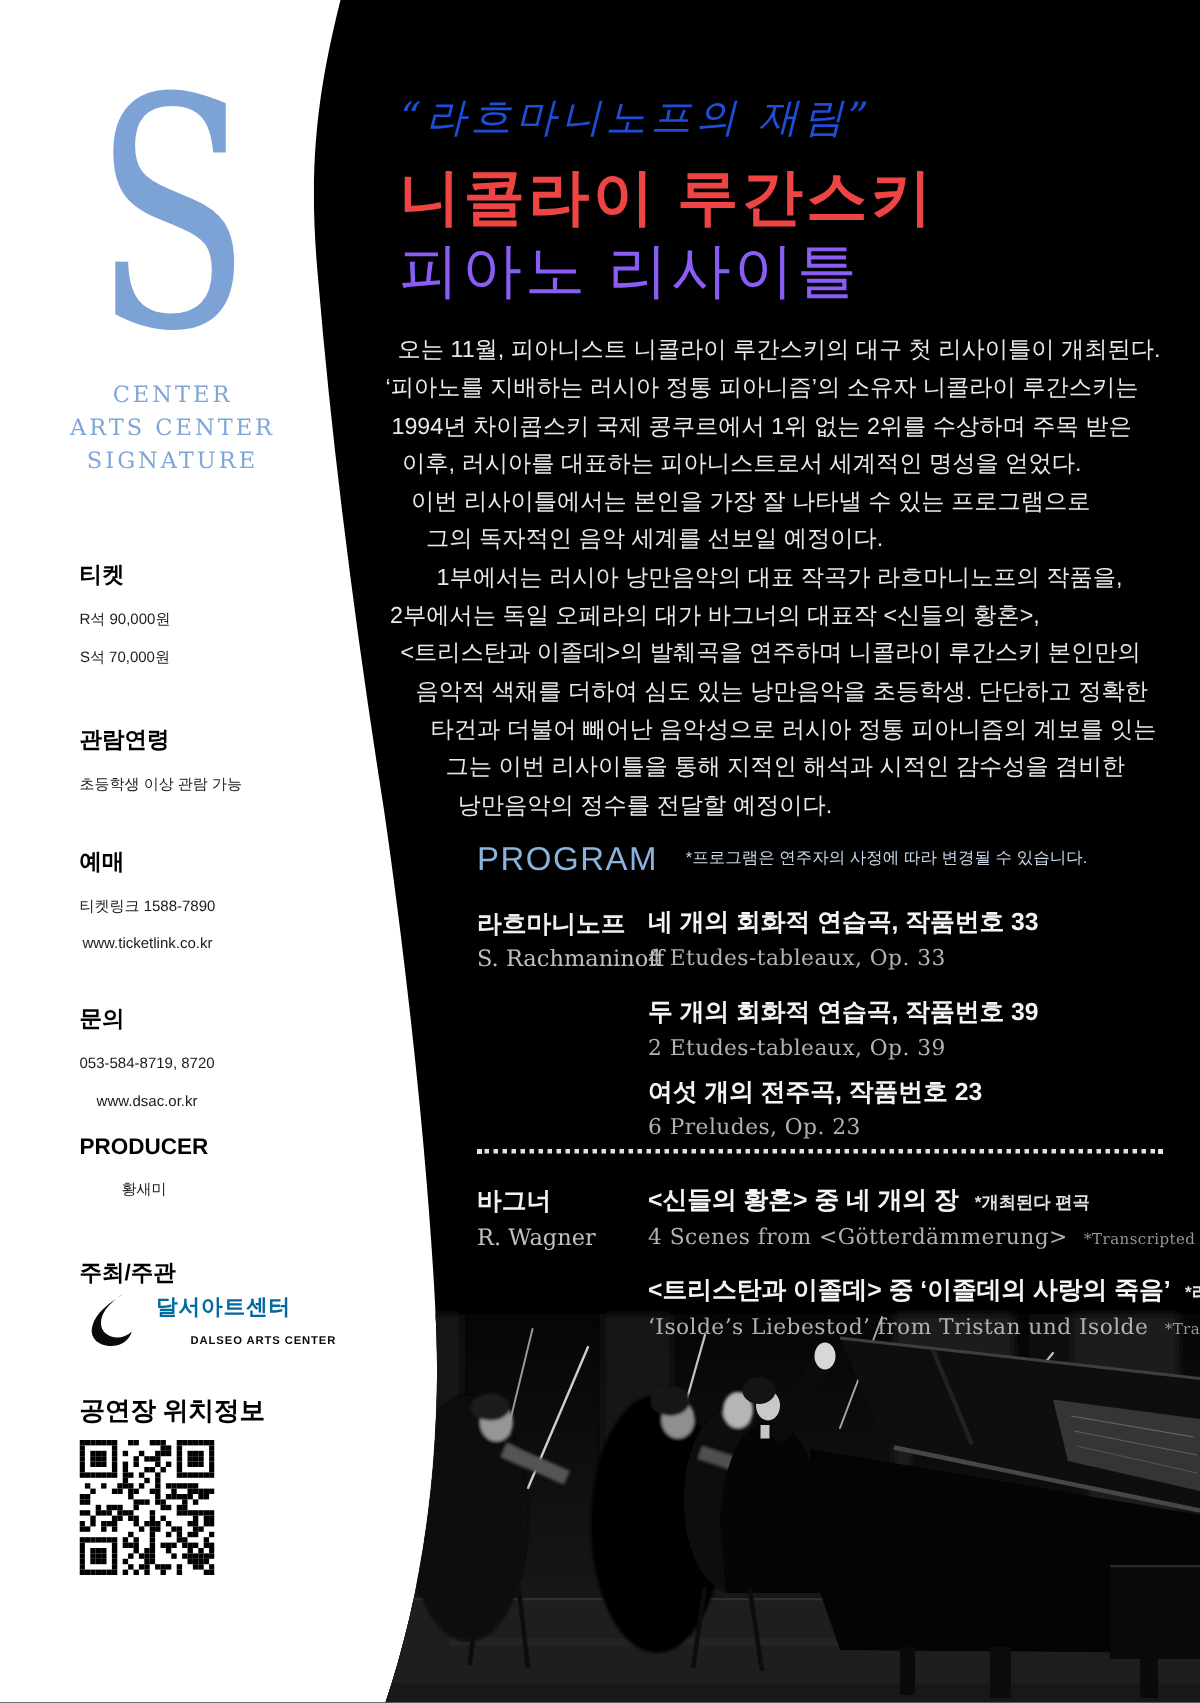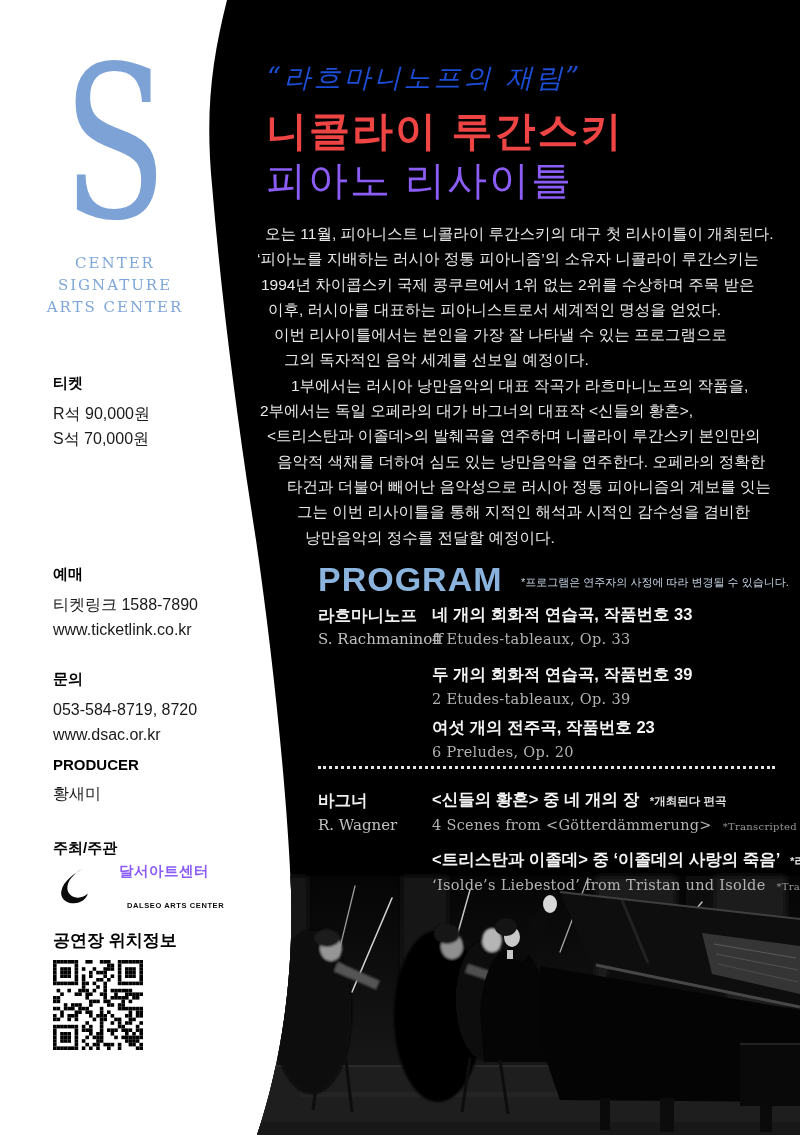--- a/index.html
+++ b/index.html
@@ -9,25 +9,25 @@
 
   
   .s-logo{position:absolute;left:0;top:30px;width:230px;text-align:center;
           font-family:"DejaVu Serif",serif;font-weight:400;color:#7da3d6;
           font-size:212px;line-height:228px;transform:scale(0.72,1);transform-origin:50% 50%;}
   .wordmark{position:absolute;left:0;top:252px;width:230px;text-align:center;
             font-family:"DejaVu Serif",serif;color:#7ea6d8;font-size:15px;
             letter-spacing:2px;line-height:22px;}
   .sec{position:absolute;left:53px;color:#111;}
   .sec .lbl{font-size:15px;font-weight:bold;color:#000;margin-bottom:8px;}
-  .sec .val{font-size:16px;line-height:25px;color:#1a1a1a;}
+  .sec .val{font-size:10px;line-height:25px;color:#1a1a1a;text-align:center;}
   .host-logo-row{position:absolute;left:53px;top:862px;display:flex;align-items:center;}
   .host-logo-txt{margin-left:9px;}
-  .host-kr{font-size:14.5px;font-weight:bold;color:#8b5cf6;letter-spacing:0.5px;text-align:center;}
-  .host-en{font-size:7.5px;font-weight:bold;color:#0a0a0a;letter-spacing:0.6px;margin-top:20px;padding-left:23px;}
+  .host-kr{font-size:14.5px;font-weight:bold;color:#0369a1;letter-spacing:0.5px;}
+  .host-en{font-size:7.5px;font-weight:bold;color:#0a0a0a;letter-spacing:0.6px;margin-top:8px;padding-left:23px;}
   .qr{position:absolute;left:53px;top:960px;width:90px;height:90px;}
 
   
   .tagline{position:absolute;left:267px;top:60px;color:#1d4ed8;
            font-family:"DejaVu Serif",serif;font-style:italic;
            font-size:27px;letter-spacing:3px;}
   .title{position:absolute;left:266px;top:104px;color:#ef4444;
          font-size:41px;font-weight:bold;letter-spacing:2px;}
   .subtitle{position:absolute;left:266px;top:153px;color:#8b5cf6;
             font-size:40px;font-weight:300;letter-spacing:2px;}
@@ -44,21 +44,21 @@
   .intro div:nth-child(7){margin-left:34px}
   .intro div:nth-child(8){margin-left:3px}
   .intro div:nth-child(9){margin-left:10px}
   .intro div:nth-child(10){margin-left:20px}
   .intro div:nth-child(11){margin-left:30px}
   .intro div:nth-child(12){margin-left:40px}
   .intro div:nth-child(13){margin-left:48px}
 
   
   .prog-head{position:absolute;left:318px;top:560px;white-space:nowrap;}
-  .prog-head .ph{font-size:34px;font-weight:bold;color:#8ab4de;letter-spacing:1px;}
+  .prog-head .ph{font-size:22px;font-weight:normal;color:#8ab4de;letter-spacing:1px;}
   .prog-head .pn{font-size:11px;color:#c9d9ea;margin-left:14px;vertical-align:5px;}
   .composer-kr{position:absolute;left:318px;font-size:16.5px;font-weight:600;color:#f0f0f0;white-space:nowrap;}
   .composer-en{position:absolute;left:318px;font-family:"DejaVu Serif",serif;font-size:15px;color:#c0c0c0;white-space:nowrap;text-align:center;}
   .piece-kr{position:absolute;left:432px;font-size:16.5px;font-weight:bold;color:#f4f4f4;white-space:nowrap;}
   .piece-kr .note{font-size:11.5px;font-weight:600;color:#e2e2e2;margin-left:6px;}
   .piece-en{position:absolute;left:432px;font-family:"DejaVu Serif",serif;font-size:14.5px;color:#b2b2b2;white-space:nowrap;letter-spacing:0.3px;}
   .piece-en .note{font-size:10px;color:#989898;margin-left:6px;}
   .dotline{position:absolute;left:318px;top:766px;width:457px;border-top:3px dotted #e3e3e3;}
 </style>
 </head>
@@ -164,30 +164,34 @@
         <line x1="470" y1="1058" x2="462" y2="1112"></line>
         <line x1="500" y1="1060" x2="508" y2="1114"></line>
       </g>
     </g>
   </svg>
 
   <div class="s-logo">S</div>
 
   <div class="wordmark">
     <div>CENTER</div>
+    <div>ARTS CENTER</div>
     <div>SIGNATURE</div>
-    <div>ARTS CENTER</div>
   </div>
 
   <div class="sec" style="top:374px">
     <div class="lbl">티켓</div>
     <div class="val">R석  90,000원</div>
     <div class="val">S석  70,000원</div>
   </div>
 
+  <div class="sec" style="top:484px">
+    <div class="lbl">관람연령</div>
+    <div class="val">초등학생 이상 관람 가능</div>
+  </div>
 
   <div class="sec" style="top:565px">
     <div class="lbl">예매</div>
     <div class="val">티켓링크 1588-7890</div>
     <div class="val">www.ticketlink.co.kr</div>
   </div>
 
   <div class="sec" style="top:670px">
     <div class="lbl">문의</div>
     <div class="val">053-584-8719, 8720</div>
@@ -532,21 +536,21 @@
   <div class="intro">
     <div>오는 11월, 피아니스트 니콜라이 루간스키의 대구 첫 리사이틀이 개최된다.</div>
     <div>‘피아노를 지배하는 러시아 정통 피아니즘’의 소유자 니콜라이 루간스키는</div>
     <div>1994년 차이콥스키 국제 콩쿠르에서 1위 없는 2위를 수상하며 주목 받은</div>
     <div>이후, 러시아를 대표하는 피아니스트로서 세계적인 명성을 얻었다.</div>
     <div>이번 리사이틀에서는 본인을 가장 잘 나타낼 수 있는 프로그램으로</div>
     <div>그의 독자적인 음악 세계를 선보일 예정이다.</div>
     <div>1부에서는 러시아 낭만음악의 대표 작곡가 라흐마니노프의 작품을,</div>
     <div>2부에서는 독일 오페라의 대가 바그너의 대표작 &lt;신들의 황혼&gt;,</div>
     <div>&lt;트리스탄과 이졸데&gt;의 발췌곡을 연주하며 니콜라이 루간스키 본인만의</div>
-    <div>음악적 색채를 더하여 심도 있는 낭만음악을 연주한다. 오페라의 정확한</div>
+    <div>음악적 색채를 더하여 심도 있는 낭만음악을 초등학생. 단단하고 정확한</div>
     <div>타건과 더불어 빼어난 음악성으로 러시아 정통 피아니즘의 계보를 잇는</div>
     <div>그는 이번 리사이틀을 통해 지적인 해석과 시적인 감수성을 겸비한</div>
     <div>낭만음악의 정수를 전달할 예정이다.</div>
   </div>
 
   <div class="prog-head">
     <span class="ph">PROGRAM</span>
     <span class="pn">*프로그램은 연주자의 사정에 따라 변경될 수 있습니다.</span>
   </div>
 
@@ -564,21 +568,21 @@
     <span>두 개의 회화적 연습곡, 작품번호 39</span>
   </div>
   <div class="piece-en" style="top:691px">
     <span>2 Etudes-tableaux, Op. 39</span>
   </div>
 
   <div class="piece-kr" style="top:717px">
     <span>여섯 개의 전주곡, 작품번호 23</span>
   </div>
   <div class="piece-en" style="top:744px">
-    <span>6 Preludes, Op. 20</span>
+    <span>6 Preludes, Op. 23</span>
   </div>
 
   <div class="dotline"></div>
 
   <div class="composer-kr" style="top:790px">바그너</div>
   <div class="composer-en" style="top:816px">R. Wagner</div>
 
   <div class="piece-kr" style="top:789px">
     <span>&lt;신들의 황혼&gt; 중 네 개의 장</span>
     <span class="note">*개최된다 편곡</span>

